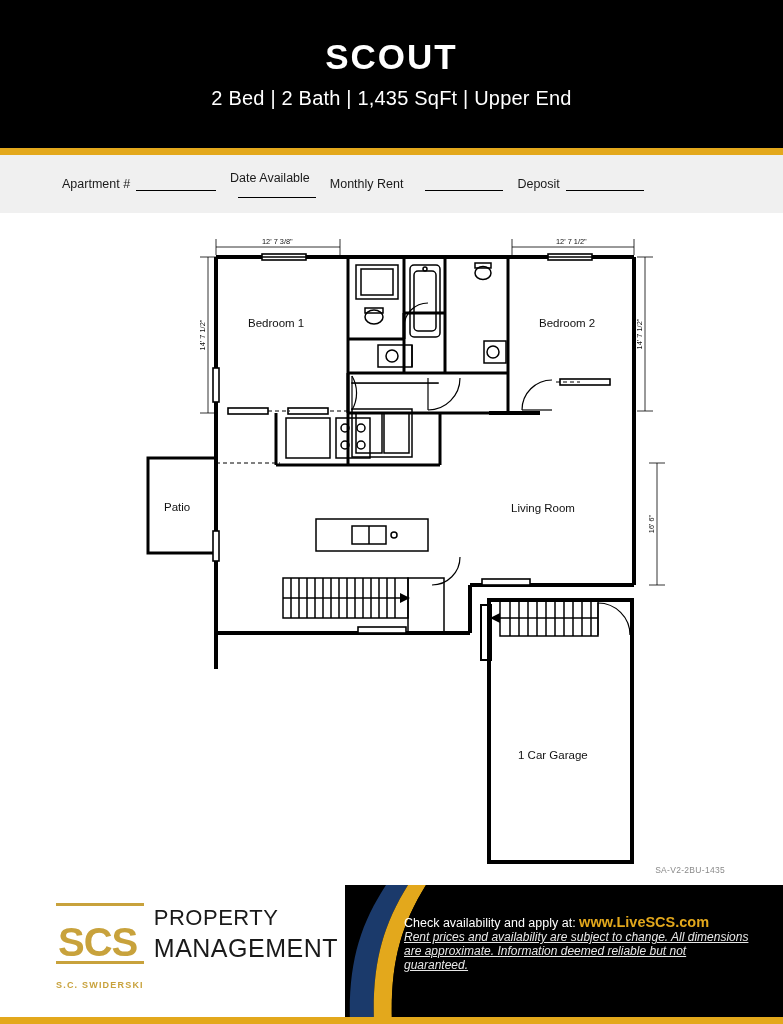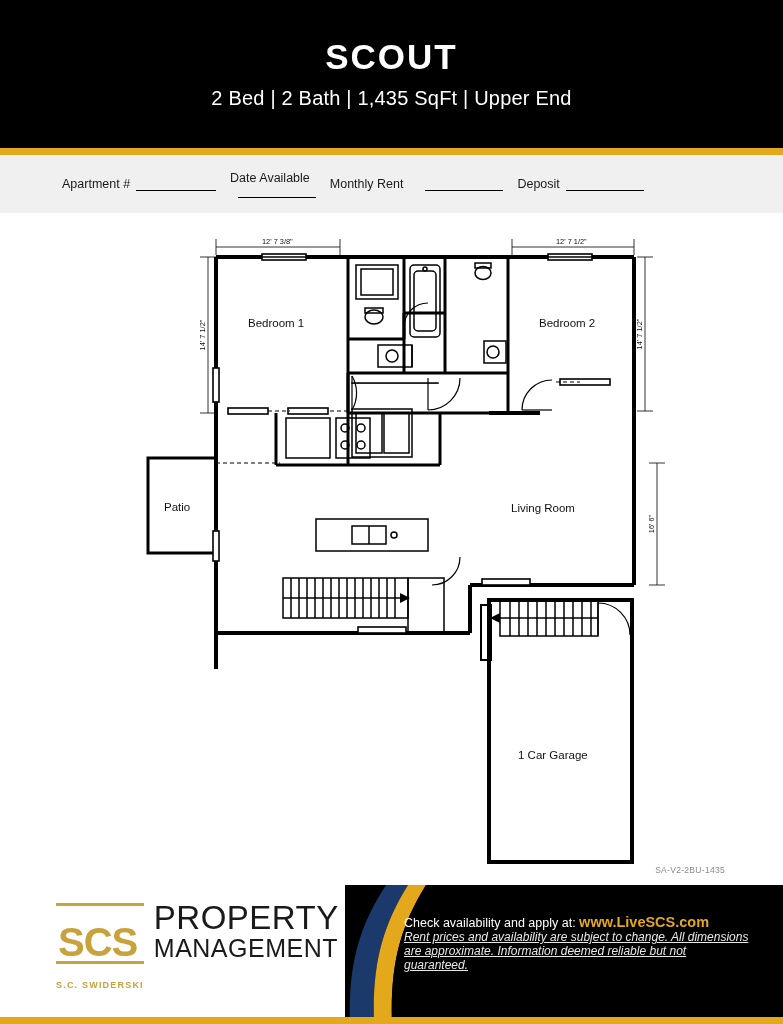--- a/index.html
+++ b/index.html
@@ -83,21 +83,21 @@
     font-size:40px;font-weight:bold;color:#c8a23c;letter-spacing:-1px;
     line-height:36px;
     border-top:3px solid #c8a23c;border-bottom:3px solid #c8a23c;
     padding:18px 6px 1px 2px;
   }
   .logo-sub{
     font-size:9px;color:#c8a23c;letter-spacing:1.2px;margin-top:16px;text-align:center;
     font-weight:bold;
   }
   .logo-right{margin-left:10px;}
-  .logo-right .l1{font-size:33px;color:#1a1a1a;letter-spacing:.5px;line-height:30px;}
+  .logo-right .l1{font-size:22px;color:#1a1a1a;letter-spacing:.5px;line-height:30px;}
   .logo-right .l2{font-size:25px;color:#1a1a1a;letter-spacing:.5px;line-height:30px;}
 
   .avail{
     position:absolute;left:404px;top:29px;width:345px;color:#fff;
   }
   .avail .line1{font-size:12.5px;}
   .avail .line1 .url{color:#e3a81c;font-weight:bold;font-size:14.5px;}
   .avail .disc{
     font-size:12px;font-style:italic;color:#e8e8e8;line-height:14px;text-decoration:underline;
   }

